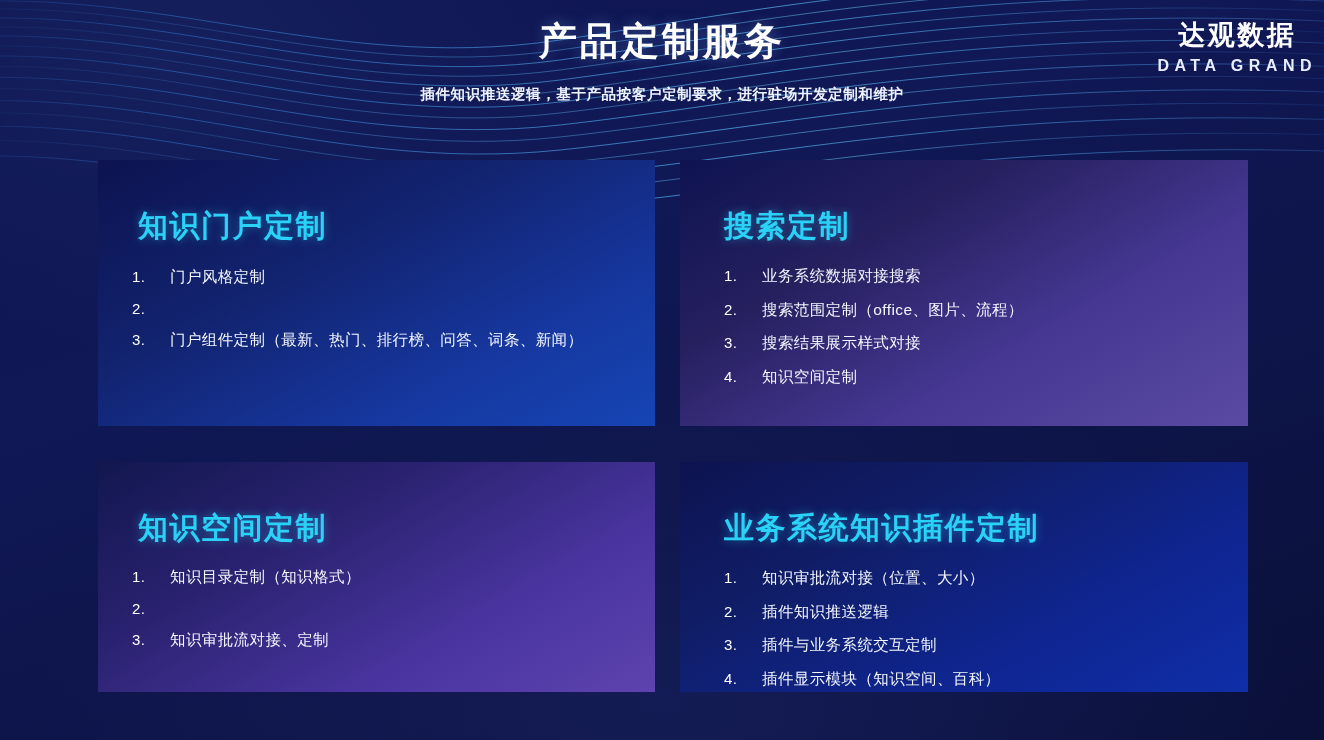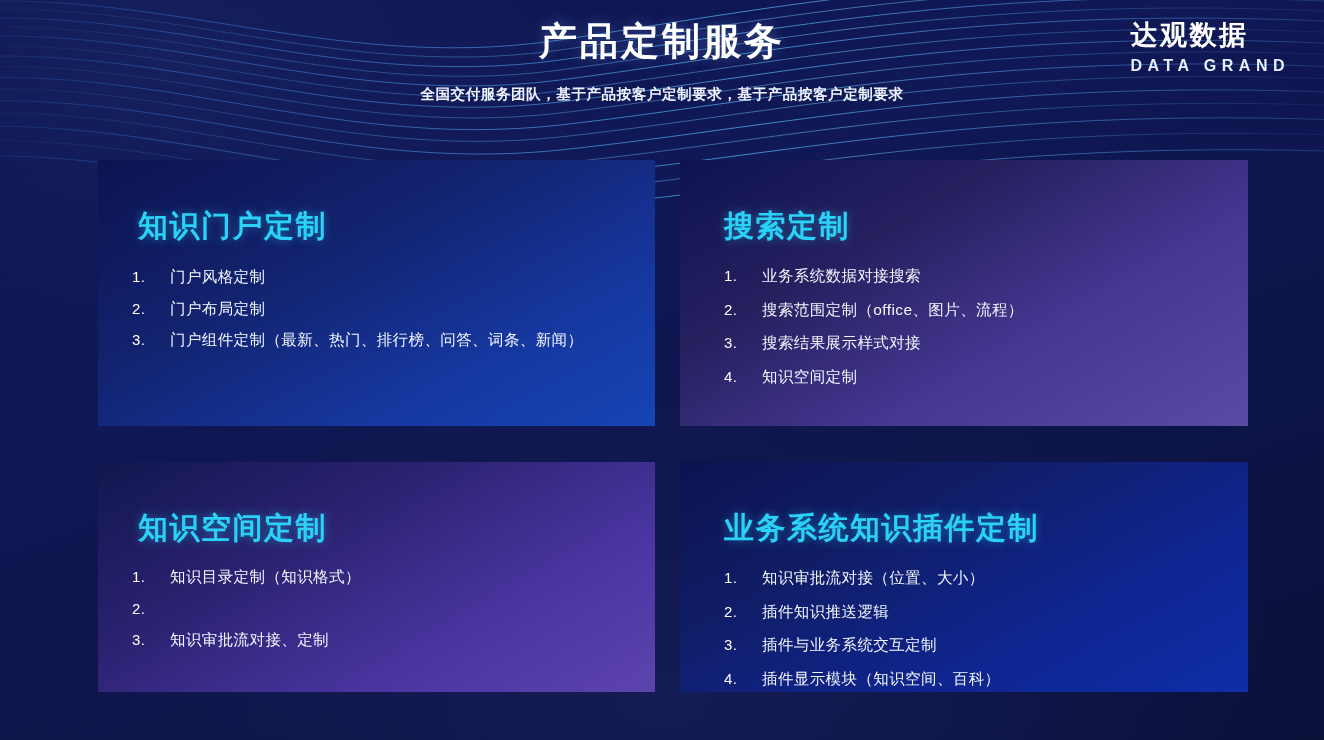--- a/index.html
+++ b/index.html
@@ -56,22 +56,22 @@
     margin-top: 19px;
     font-size: 14.5px;
     font-weight: 700;
     color: #eef3ff;
     letter-spacing: .6px;
   }
 
   .logo {
     position: absolute;
     top: 22px;
-    right: 34px;
-    text-align: left;
+    right: 7px;
+    text-align: center;
     line-height: 1;
   }
   .logo-cn {
     font-size: 27px;
     font-weight: 700;
     color: #ffffff;
     letter-spacing: 2.5px;
   }
   .logo-en {
     margin-top: 9px;
@@ -186,40 +186,39 @@
       <path d="M-60,139 C180,108 360,207 600,183 C840,159 1060,103 1480,131" stroke="url(#wg2)"></path>
       <path d="M-60,152 C180,122 360,220 600,197 C840,174 1060,118 1480,145" stroke="url(#wg)"></path>
       <path d="M-60,166 C180,137 360,234 600,212 C840,190 1060,134 1480,160" stroke="url(#wg2)"></path>
       <path d="M-60,181 C180,153 360,249 600,228 C840,207 1060,151 1480,176" stroke="url(#wg)"></path>
     </g>
   </svg>
 
   <div class="header">
     <div class="title-block">
       <div class="slide-title">产品定制服务</div>
-      <div class="slide-subtitle">全国交付服务团队，基于产品按客户定制要求，基于产品按客户定制要求</div>
+      <div class="slide-subtitle">插件知识推送逻辑，基于产品按客户定制要求，进行驻场开发定制和维护</div>
     </div>
     <div class="logo">
       <div class="logo-cn">达观数据</div>
       <div class="logo-en">DATA GRAND</div>
     </div>
   </div>
 
   <div class="grid">
 
     <div class="card c1">
       <div class="card-title">知识门户定制</div>
       <ul class="card-list">
         <li>
           <span class="num">1.</span>
           <span class="txt">门户风格定制</span>
         </li>
         <li>
           <span class="num">2.</span>
-          <span class="txt">门户布局定制</span>
         </li>
         <li>
           <span class="num">3.</span>
           <span class="txt">门户组件定制（最新、热门、排行榜、问答、词条、新闻）</span>
         </li>
       </ul>
     </div>
 
     <div class="card c2">
       <div class="card-title">搜索定制</div>

